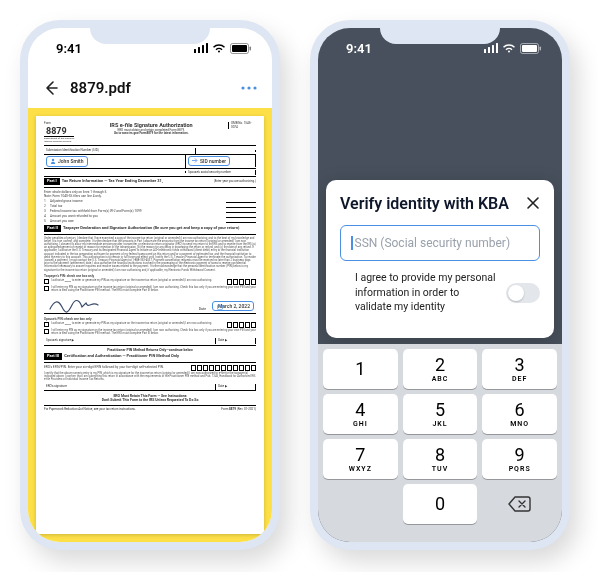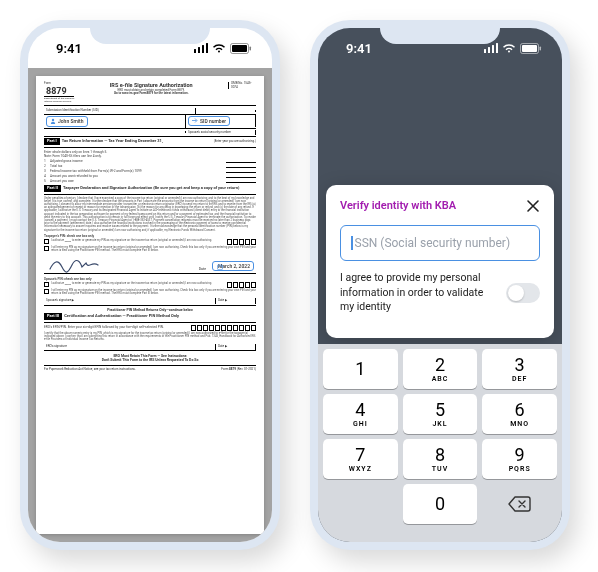--- a/index.html
+++ b/index.html
@@ -67,21 +67,21 @@
     align-items: center;
     padding: 0 14px;
     gap: 10px;
     background: #fff;
   }
   .header .title { font-size: 15px; font-weight: 600; color: #111; flex: 1; }
   .back-arrow svg, .more svg { display: block; }
   
   .doc-area {
     flex: 1;
-    background: #a3a3a3;
+    background: #fde047;
     padding: 8px;
     overflow: hidden;
   }
   .doc {
     background: #fff;
     width: 100%;
     height: 100%;
     box-shadow: 0 1px 4px rgba(0,0,0,0.2);
     padding: 6px 8px;
     font-size: 4px;
@@ -120,32 +120,32 @@
     justify-content:flex-end;
   }
   .modal {
     background:#fff;
     border-radius:10px;
     margin:0 8px 6px;
     padding:14px 14px 12px;
     box-shadow:0 4px 20px rgba(0,0,0,0.2);
   }
   .modal-header { display:flex; justify-content:space-between; align-items:center; margin-bottom:12px; }
-  .modal-title { font-size:11px; font-weight:600; color:#a21caf; }
+  .modal-title { font-size:16px; font-weight:600; color:#0f172a; }
   .close-x svg { display:block; }
   .ssn-input {
     width:100%; border:1.5px solid #4a90e2; border-radius:6px;
     padding:10px 10px; font-size:12px; color:#888;
     margin-bottom:10px;
   }
   .ssn-input .cursor {
     display:inline-block; width:1.5px; height:14px; background:#4a90e2;
     vertical-align:middle; margin-right:2px;
   }
-  .consent-row { display:flex; align-items:center; gap:8px; margin-bottom:12px; }
+  .consent-row { display:flex; align-items:center; gap:8px; margin-bottom:12px;margin-left:15px; }
   .consent-text { flex:1; font-size:10.5px; line-height:1.35; color:#222; }
   .toggle {
     width:34px; height:20px; background:#e3e6ea; border-radius:10px; position:relative; flex-shrink:0;
   }
   .toggle::after {
     content:""; position:absolute; left:2px; top:2px; width:16px; height:16px;
     background:#fff; border-radius:50%; box-shadow:0 1px 2px rgba(0,0,0,0.2);
   }
   .verify-btn {
     width:100%; background:#3b9cf0; color:#fff; border:none;
@@ -192,20 +192,35 @@
             </svg>
           </span>
         <span class="battery">
             <svg width="22" height="11" viewBox="0 0 22 11">
               <rect x="0.5" y="0.5" width="18" height="10" rx="2" fill="none" stroke="currentColor" opacity="0.4"></rect>
               <rect x="2" y="2" width="15" height="7" rx="1" fill="currentColor"></rect>
               <rect x="19.5" y="3.5" width="1.5" height="4" rx="0.7" fill="currentColor" opacity="0.5"></rect>
             </svg>
           </span>
       </div>
+    </div>
+    <div class="header">
+      <span class="back-arrow">
+          <svg width="18" height="18" viewBox="0 0 18 18">
+            <path d="M11 3l-6 6 6 6M5 9h10" stroke="#222" stroke-width="1.6" fill="none" stroke-linecap="round" stroke-linejoin="round"></path>
+          </svg>
+        </span>
+      <span class="title">8879.pdf</span>
+      <span class="more">
+          <svg width="18" height="4" viewBox="0 0 18 4">
+            <circle cx="3" cy="2" r="1.6" fill="#4a90e2"></circle>
+            <circle cx="9" cy="2" r="1.6" fill="#4a90e2"></circle>
+            <circle cx="15" cy="2" r="1.6" fill="#4a90e2"></circle>
+          </svg>
+        </span>
     </div>
     <div class="doc-area">
       <div class="doc">
         <div class="doc-head">
           <div>
             <div style="font-size:3px">Form</div>
             <div class="doc-formno">8879</div>
             <div style="font-size:2.5px">Department of the Treasury<br>Internal Revenue Service</div>
           </div>
           <div style="flex:1">

